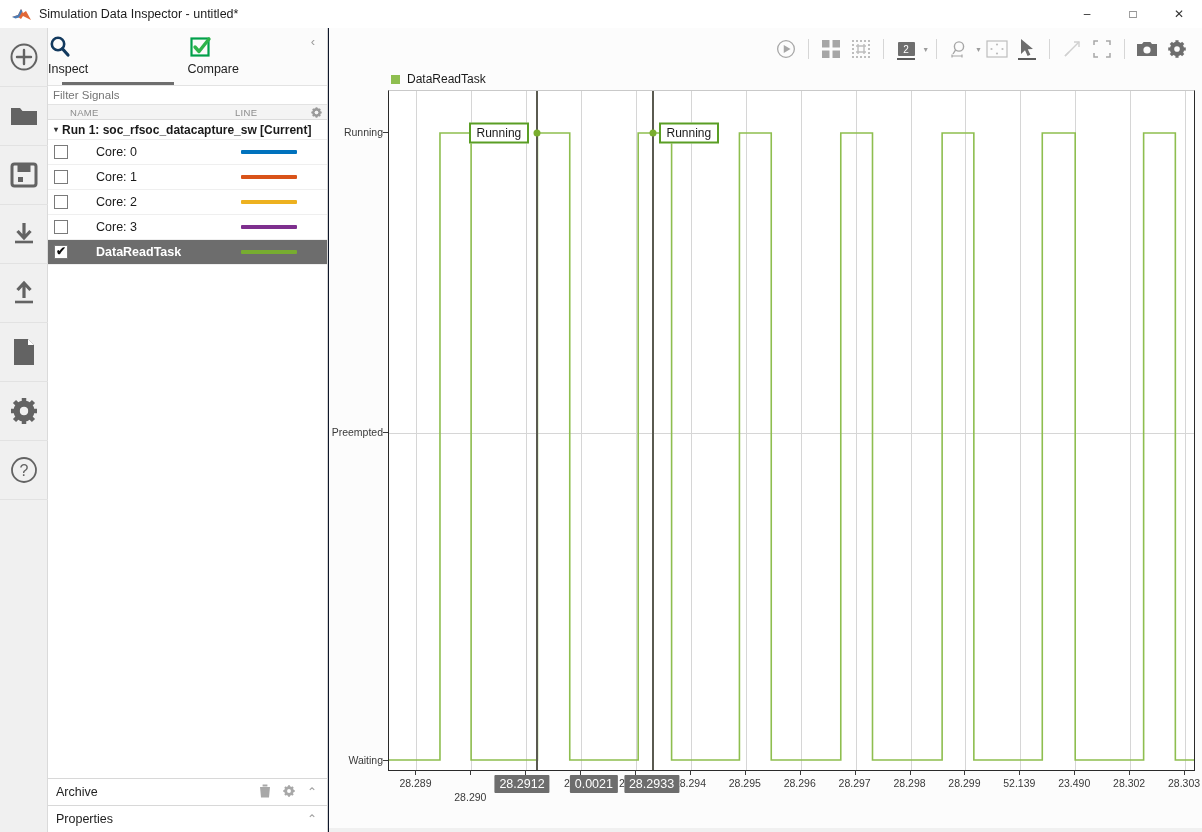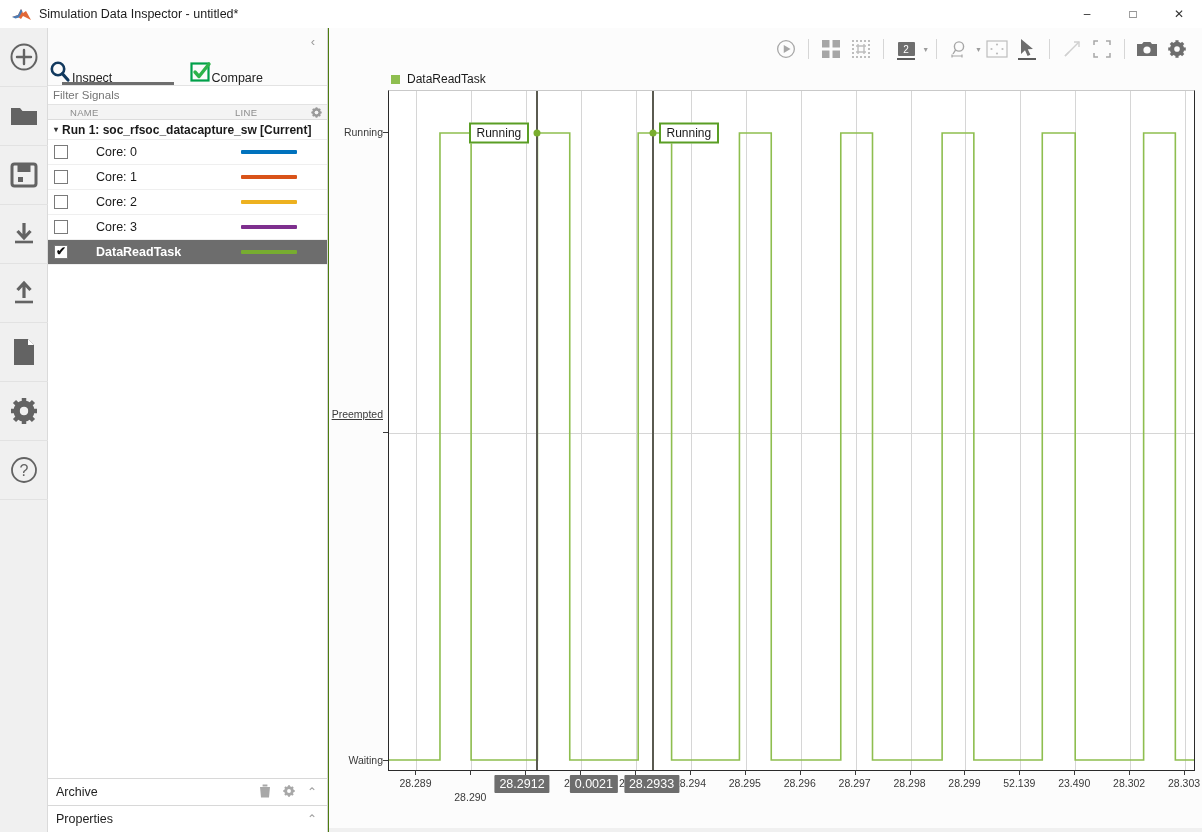--- a/index.html
+++ b/index.html
@@ -2,21 +2,21 @@
 <html><head>
 <meta charset="utf-8">
 <style>
   * { box-sizing: border-box; margin: 0; padding: 0; }
   html, body {
     width: 1202px; height: 832px;
     font-family: "Liberation Sans", sans-serif;
     background: #ffffff;
     overflow: hidden;
   }
-  #app { position: relative; width: 1202px; height: 832px; background:#4d7c0f; }
+  #app { position: relative; width: 1202px; height: 832px; background:#0f172a; }
 
   
   .titlebar {
     position:absolute; left:0; top:0; width:1202px; height:28px;
     background:#ffffff; border-bottom:1px solid #ffffff;
     display:flex; align-items:center;
   }
   .title-logo { width:24px; height:20px; margin-left:10px; position:relative; }
   .title-text {
     font-size:12.5px; color:#1b1b1b; margin-left:5px; white-space:nowrap;
@@ -42,21 +42,21 @@
   .panel {
     position:absolute; left:48px; top:28px; width:280px; height:804px;
     background:#ffffff; border-right:1px solid #d4d4d4;
     display:flex; flex-direction:column;
   }
   .tabs {
     height:58px; background:#fbfbfb; display:flex; position:relative;
     border-bottom:1px solid #e3e3e3; flex:0 0 auto;
   }
   .tab {
-    flex:1; display:flex; flex-direction:row; align-items:flex-end;
+    flex:1; display:flex; flex-direction:column; align-items:flex-start;
     justify-content:flex-start; padding-top:6px; position:relative;
   }
   .tab-ico { height:26px; display:flex; align-items:center; }
   .tab-lbl { font-size:12.5px; color:#222; margin-top:2px; }
   .tab.active::after {
     content:""; position:absolute; bottom:0; left:14px; right:14px;
     height:3px; background:#6e6e6e;
   }
   .collapse-chev {
     position:absolute; right:6px; top:6px; width:16px; height:16px;
@@ -531,21 +531,21 @@
 
     <div class="legend">
       <div class="legend-swatch"></div>
       <div class="legend-label">DataReadTask</div>
     </div>
 
     <div class="plot-wrap">
       <div class="ylabels" id="ylabels">
           <div class="ylabel" style="top: 42px;">Running</div>
           <div class="ytick" style="top: 42px;"></div>
-          <div class="ylabel" style="top: 324px; text-decoration: underline;">Preempted</div>
+          <div class="ylabel" style="top: 342px;">Preempted</div>
           <div class="ytick" style="top: 342px;"></div>
           <div class="ylabel" style="top: 670px;">Waiting</div>
           <div class="ytick" style="top: 670px;"></div>
         </div>
       <div class="plot" id="plot">
           <div class="hgrid" style="top: 342px;"></div>
           <div class="vgrid" style="left: 27.449px;"></div>
           <div class="vgrid" style="left: 82.3469px;"></div>
           <div class="vgrid" style="left: 137.245px;"></div>
           <div class="vgrid" style="left: 192.143px;"></div>

